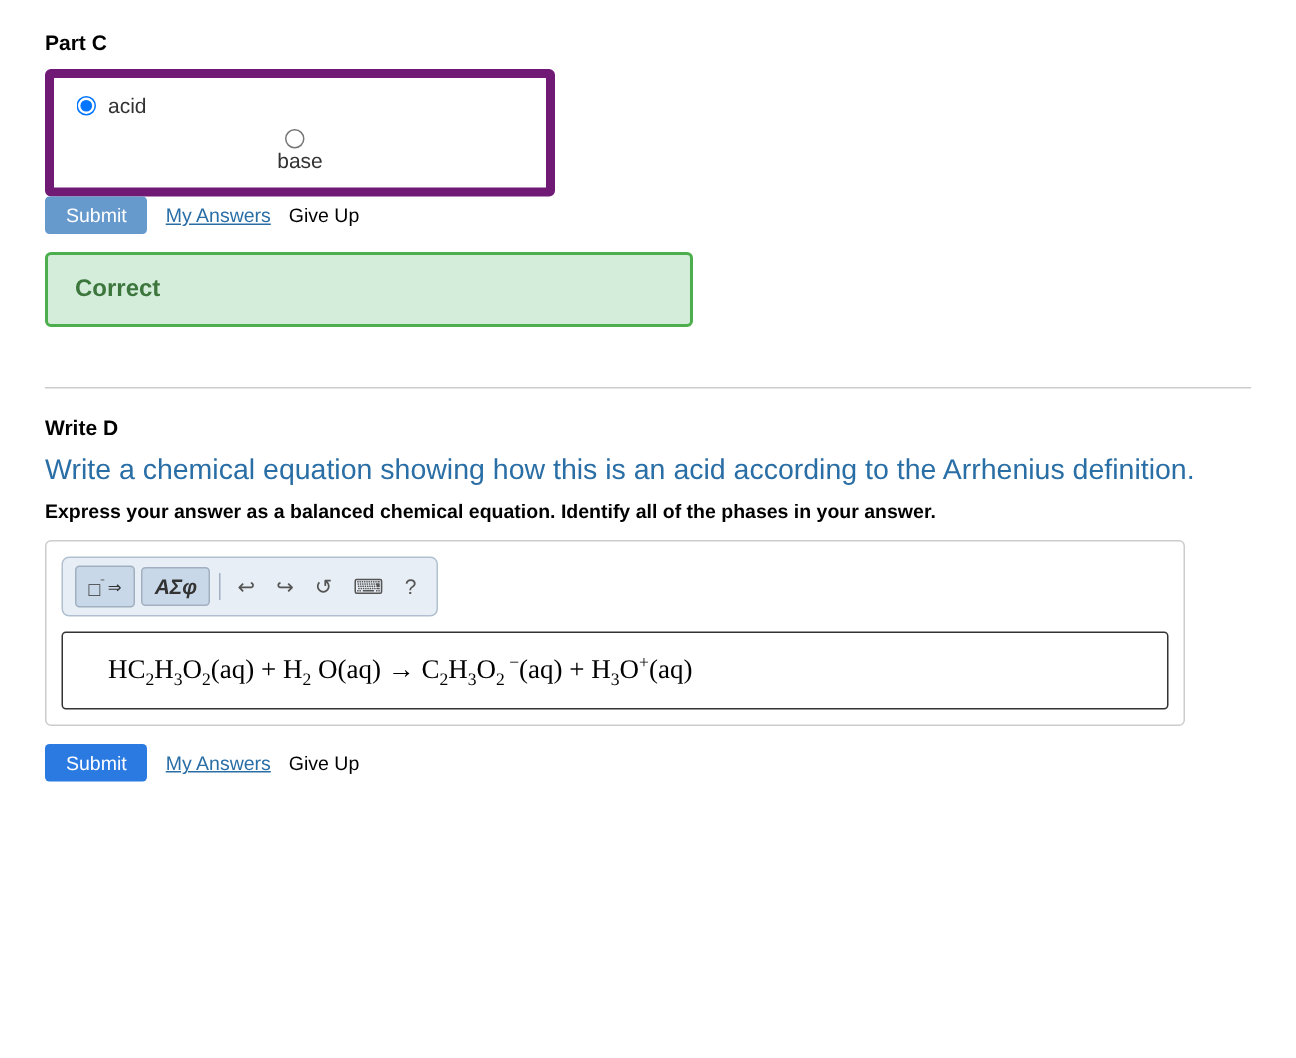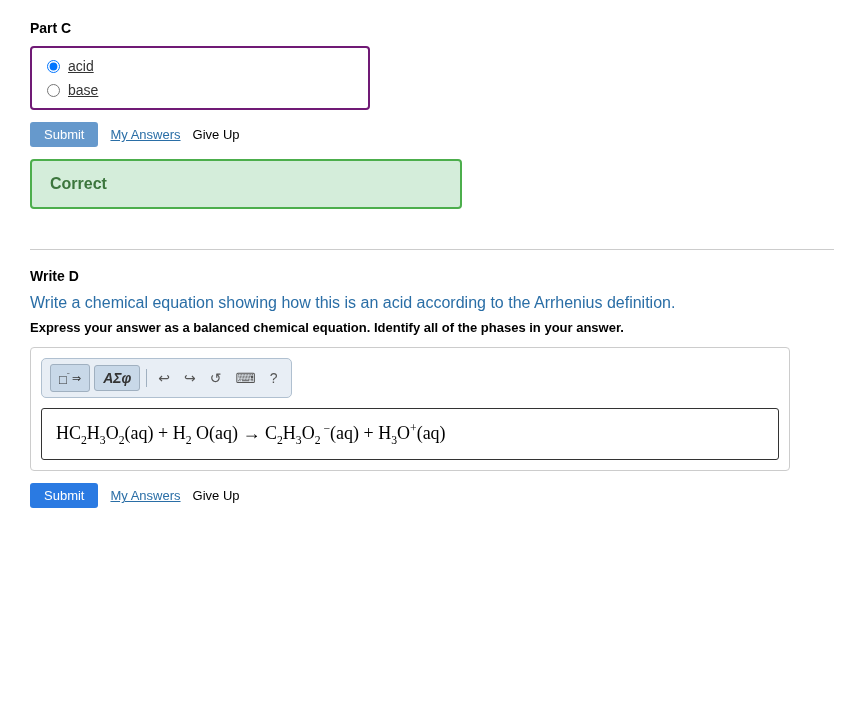--- a/index.html
+++ b/index.html
@@ -28,36 +28,35 @@
       padding-bottom: 20px;
     }
 
     .instruction-text {
       color: #2a6ea6;
       margin-bottom: 12px;
       font-size: 14px;
     }
 
     .radio-box {
-      border: 2px solid #701a75;
+      border: 6px solid #701a75;
       border-radius: 4px;
       padding: 10px 15px;
       width: 340px;
-      margin-bottom: 12px;
-      text-decoration: underline;
     }
 
     .radio-option {
       display: flex;
       align-items: center;
       margin-bottom: 8px;
     }
 
     .radio-option:last-child {
       margin-bottom: 0;
+      flex-direction: column;
     }
 
     .radio-option input[type="radio"] {
       margin-right: 8px;
     }
 
     .radio-option label {
       font-size: 14px;
       color: #333;
     }
@@ -112,21 +111,21 @@
 
     .divider {
       border: none;
       border-top: 1px solid #ccc;
       margin: 10px 0 18px 0;
     }
 
     .part-d-instruction {
       color: #2a6ea6;
       margin-bottom: 8px;
-      font-size: 16px;
+      font-size: 19px;
     }
 
     .bold-instruction {
       font-weight: bold;
       font-size: 13px;
       margin-bottom: 12px;
       color: #000;
     }
 
     .equation-container {
@@ -173,21 +172,21 @@
       color: #555;
       padding: 2px 5px;
       display: inline-flex;
       align-items: center;
       justify-content: center;
     }
 
     .equation-display {
       border: 1px solid #333;
       border-radius: 3px;
-      padding: 10px 14px;
+      padding: 10px 30px;
       font-size: 18px;
       font-family: "Times New Roman", serif;
       color: #000;
       min-height: 52px;
       display: flex;
       align-items: center;
     }
 
     .chem {
       font-family: "Times New Roman", serif;

